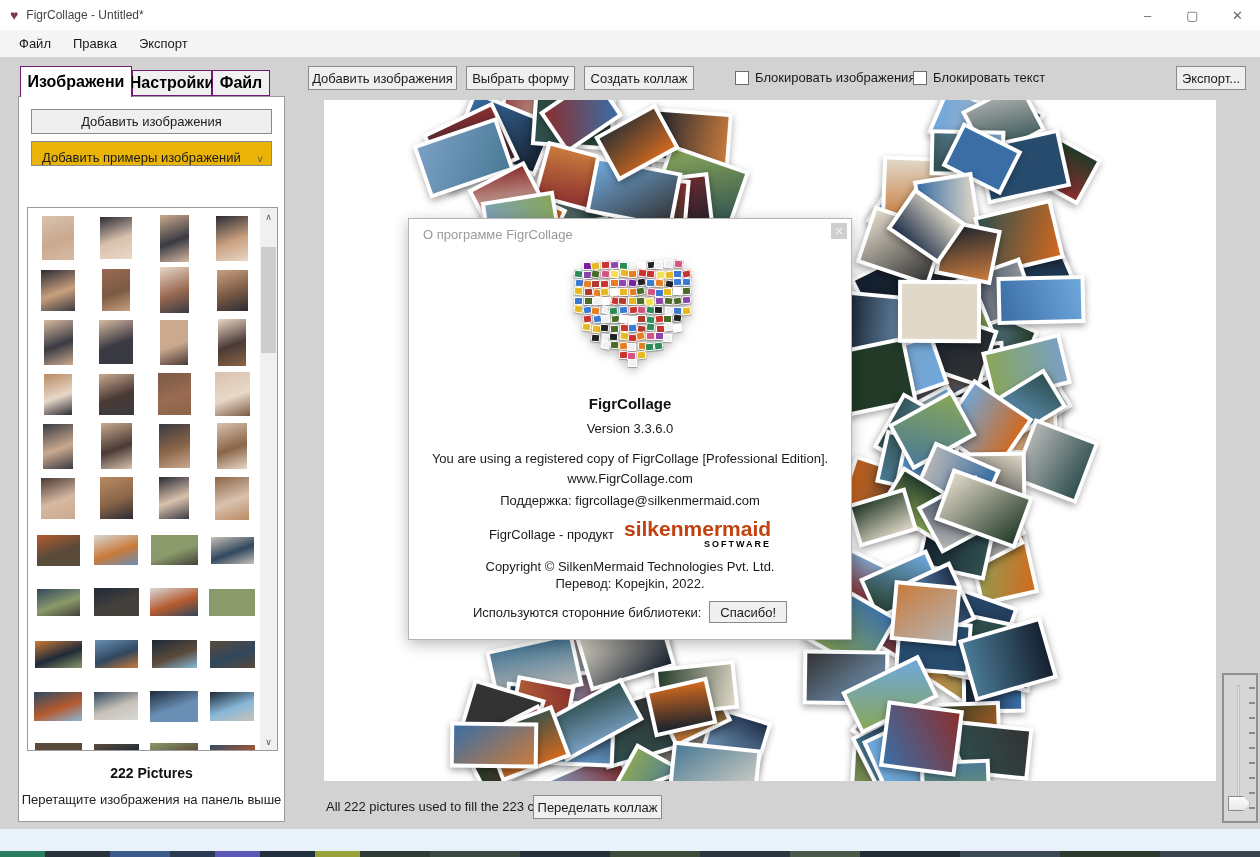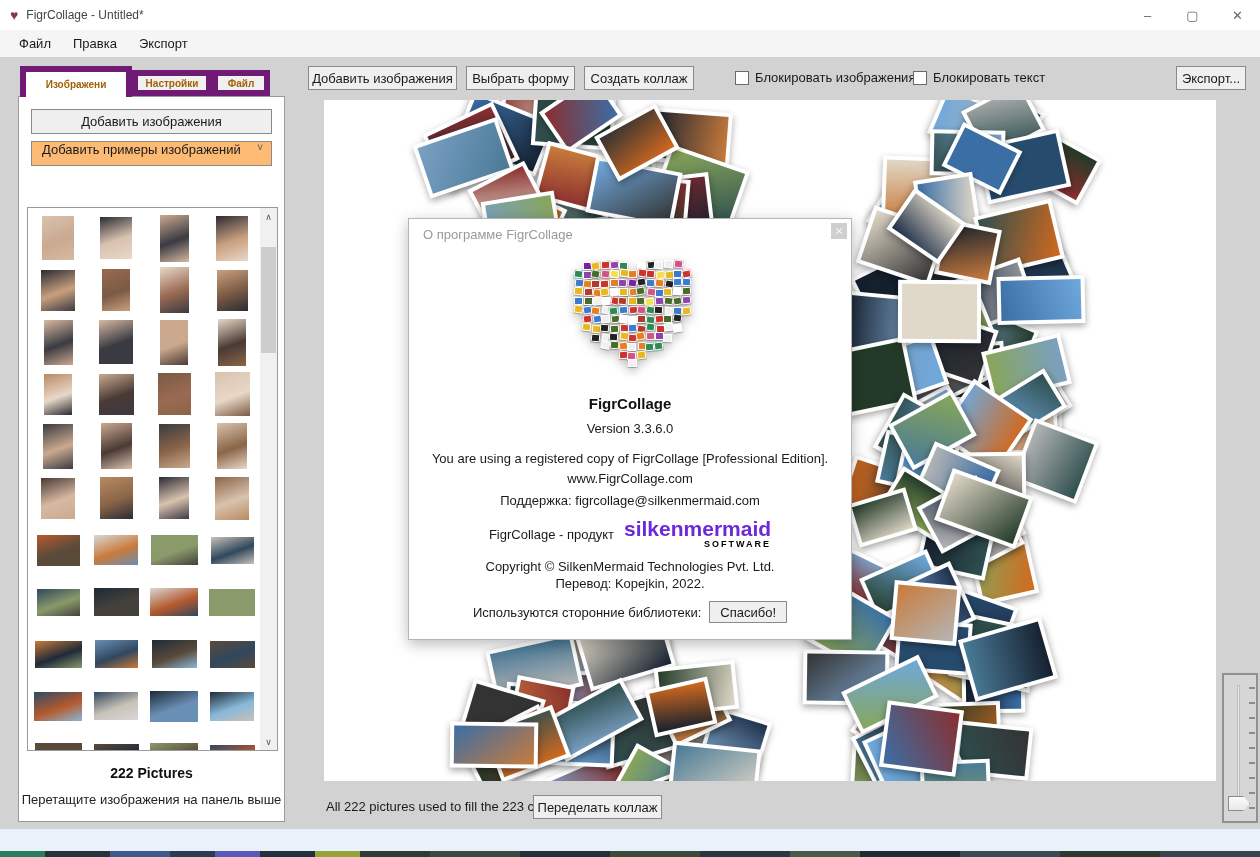--- a/index.html
+++ b/index.html
@@ -15,34 +15,34 @@
   .win-controls { position:absolute; right:0; top:0; height:30px; display:flex; }
   .win-btn { width:45px; height:30px; display:flex; align-items:center; justify-content:center;
     color:#666; font-size:13px; }
 
   
   .menubar { position:absolute; left:0; top:30px; width:1260px; height:27px;
     background:#f5f5f5; display:flex; align-items:center; padding-left:8px; }
   .menu-item { font-size:13px; color:#1a1a1a; padding:4px 11px; }
 
   
-  .tab { position:absolute; font-size:10px; font-weight:bold; color:#a16207;
+  .tab { position:absolute; font-size:16px; font-weight:bold; color:#000000;
     display:flex; align-items:center; justify-content:center;
-    background:#f0f0f0; border:6px solid #701a75; }
+    background:#f0f0f0; border:1px solid #701a75; }
   .tab.active { background:#fff; border-bottom:none; z-index:3; font-weight:bold; }
 
   
   .left-panel { position:absolute; left:18px; top:96px; width:267px; height:726px;
     background:#fff; border:1px solid #9a9a9a; z-index:2; }
   .lp-btn { position:absolute; left:12px; width:241px; height:25px;
     background:#efefef; border:1px solid #8a8a8a; font-size:13px; color:#1a1a1a;
     display:flex; align-items:center; justify-content:center; }
   .lp-combo { position:absolute; left:12px; width:241px; height:25px;
-    background:#fdba74; border:1px solid #8a8a8a; font-size:13px; color:#1a1a1a;
-    display:flex; align-items:flex-start; padding-left:10px; }
+    background:#eab308; border:1px solid #8a8a8a; font-size:13px; color:#1a1a1a;
+    display:flex; align-items:flex-end; padding-left:10px; }
   .lp-combo .chev { position:absolute; right:8px; font-size:10px; color:#555; }
   .thumb-list { position:absolute; left:8px; top:110px; width:251px; height:544px;
     border:1px solid #9a9a9a; background:#fff; overflow:hidden; }
   .thumb { position:absolute; }
   .scrollbar { position:absolute; right:0; top:0; width:17px; height:100%;
     background:#f0f0f0; }
   .sb-arrow { position:absolute; left:0; width:17px; height:17px; color:#555;
     font-size:9px; display:flex; align-items:center; justify-content:center; }
   .sb-thumb { position:absolute; left:1px; width:15px; background:#cdcdcd; }
   .lp-count { position:absolute; left:0; width:100%; text-align:center;
@@ -103,21 +103,21 @@
     filter:drop-shadow(0 4px 5px rgba(0,0,0,0.25)); }
   .heart-tile { position:absolute; border:1px solid #fff; box-shadow:0 1px 1px rgba(0,0,0,0.3); }
   .dlg-appname { position:absolute; left:0; top:176px; width:100%; text-align:center;
     font-size:15px; font-weight:bold; color:#111; }
   .dlg-line { position:absolute; left:0; width:100%; text-align:center;
     font-size:13px; color:#1a1a1a; }
   .dlg-logo-row { position:absolute; left:0; top:300px; width:100%;
     display:flex; align-items:center; justify-content:center; }
   .dlg-product { font-size:13px; color:#1a1a1a; margin-right:10px; }
   .logo-block { display:flex; flex-direction:column; align-items:flex-end; }
-  .logo-main { font-size:21px; font-weight:800; color:#6d28d9; letter-spacing:0; line-height:20px; }
+  .logo-main { font-size:21px; font-weight:800; color:#c2410c; letter-spacing:0; line-height:20px; }
   .logo-sub { font-size:9px; font-weight:800; color:#000; letter-spacing:2px; }
   .dlg-libs-row { position:absolute; left:0; top:382px; width:100%;
     display:flex; align-items:center; justify-content:center; }
   .dlg-libs-label { font-size:13px; color:#1a1a1a; }
   .thanks-btn { margin-left:8px; height:22px; padding:0 10px; background:#efefef;
     border:1px solid #8a8a8a; font-size:13px; color:#1a1a1a;
     display:flex; align-items:center; }
 </style>
 </head>
 <body>

